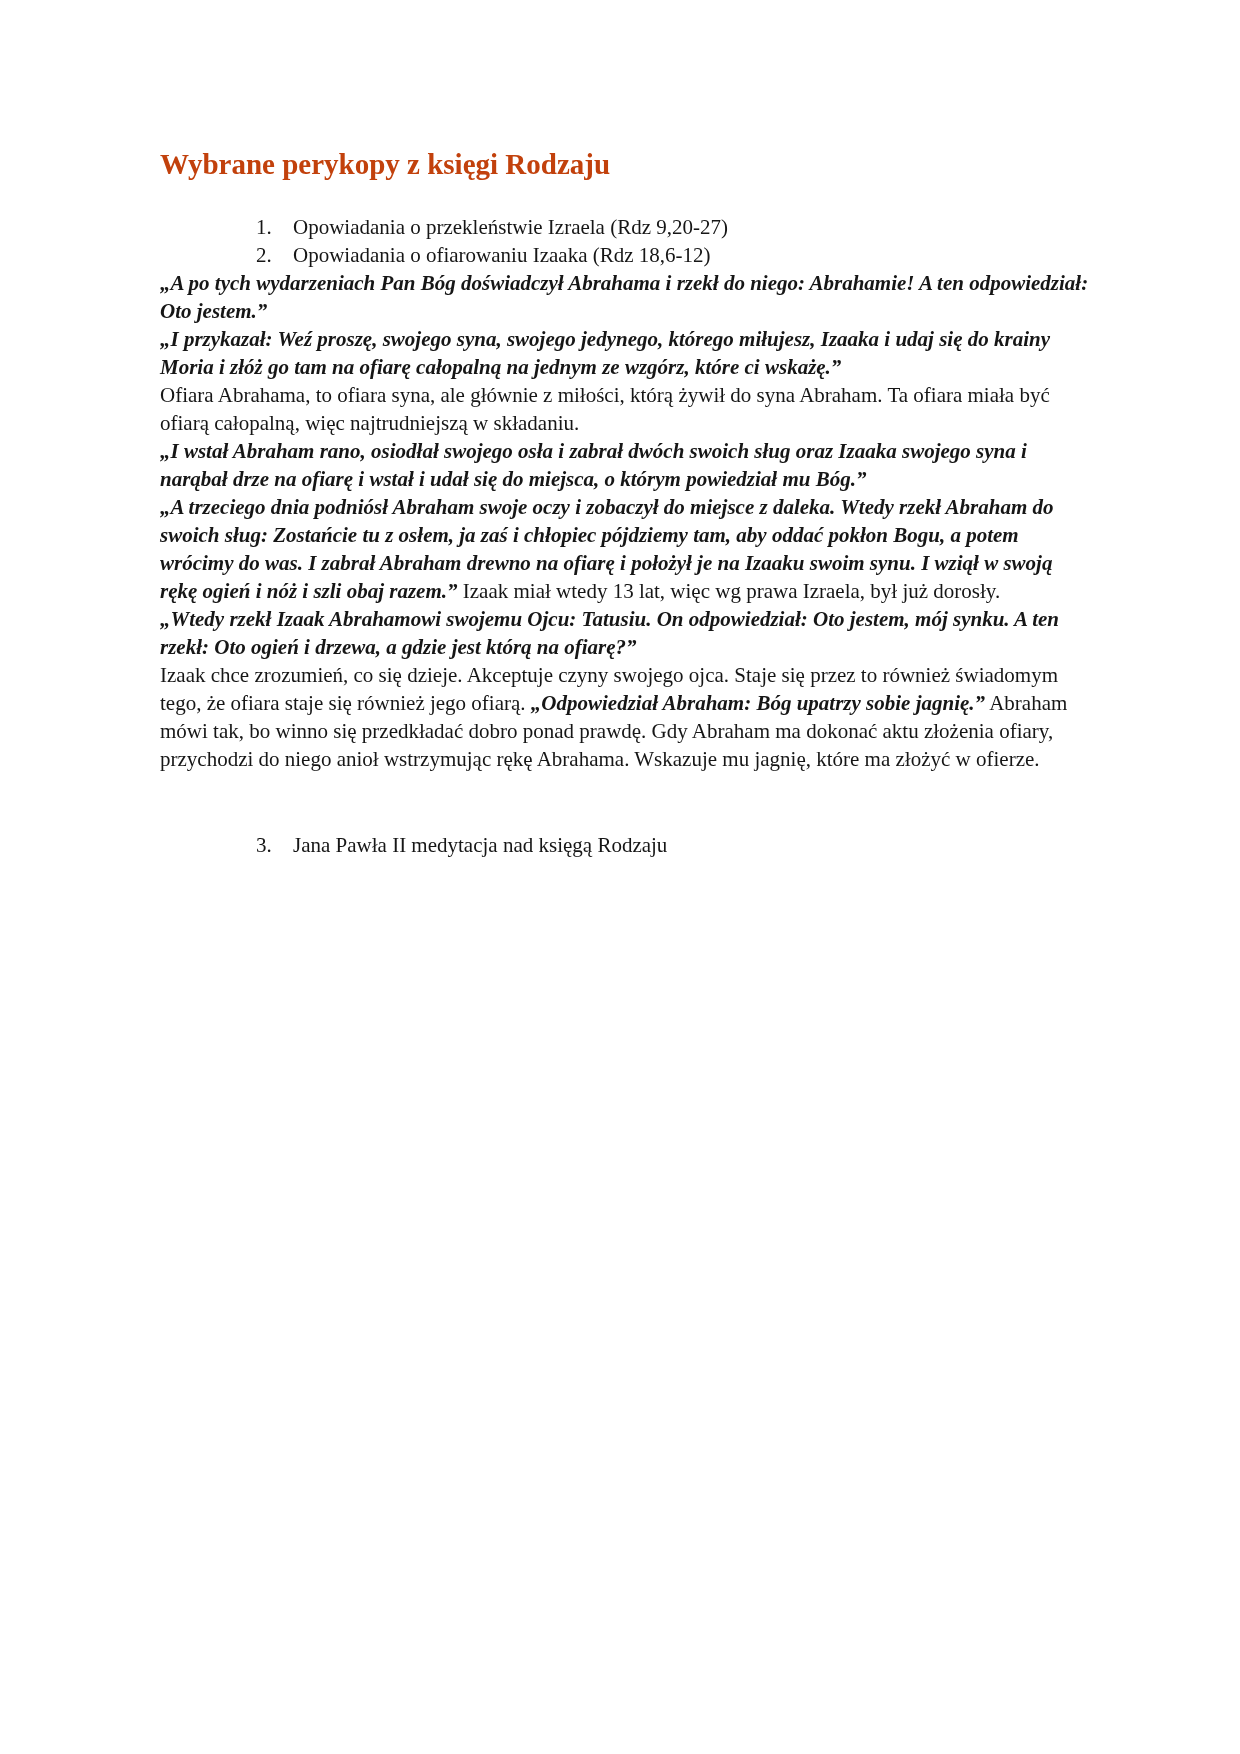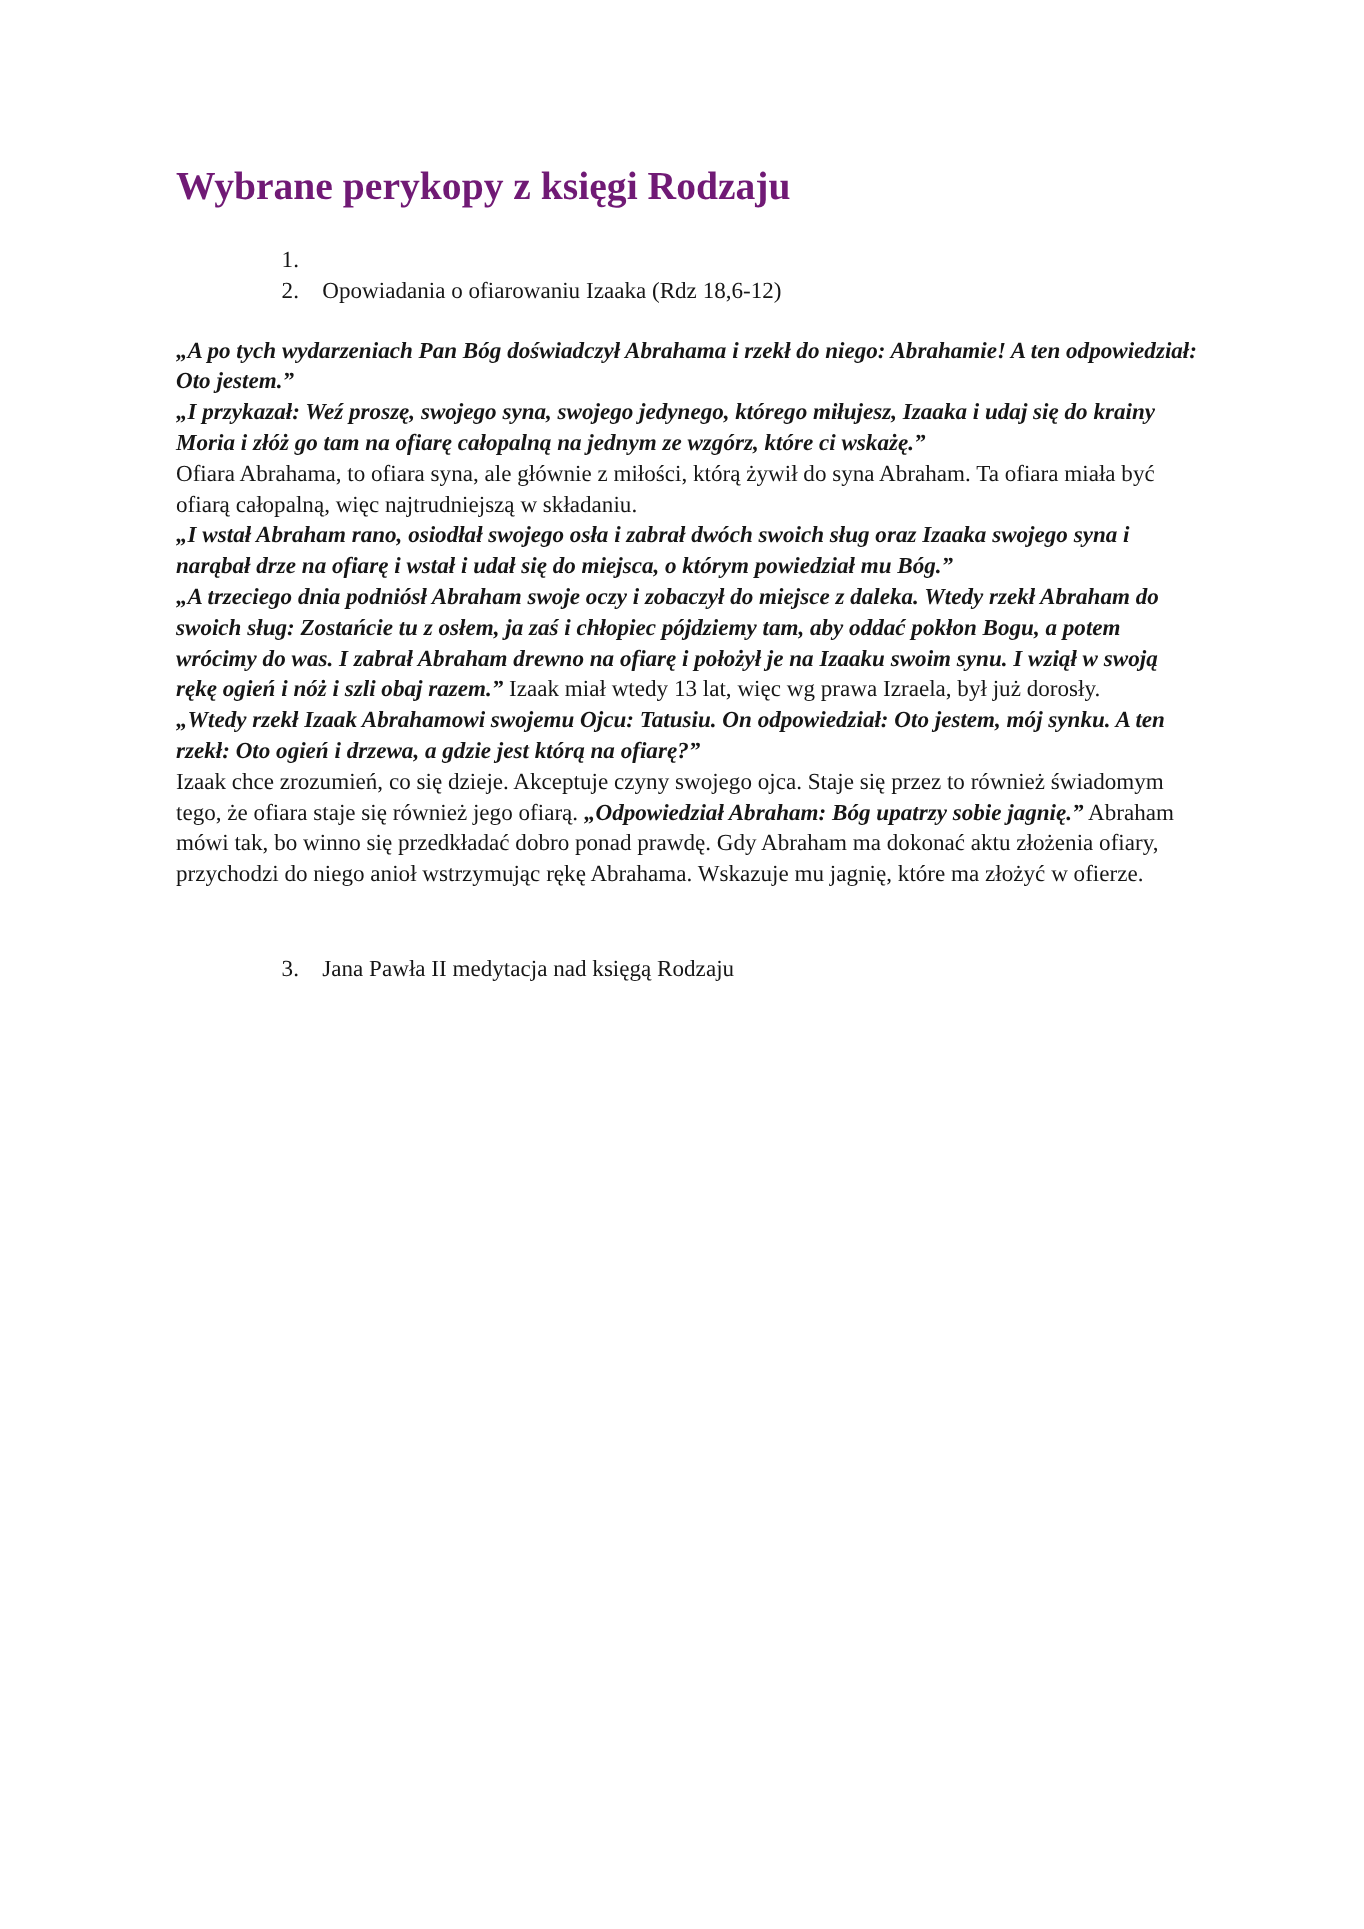--- a/index.html
+++ b/index.html
@@ -8,37 +8,36 @@
     width: 1240px;
     height: 1754px;
     background: #ffffff;
     color: #161616;
     font-family: "Liberation Serif", serif;
     box-sizing: border-box;
     padding: 148px 148px 0 160px;
     overflow: hidden;
   }
   .doc-title {
-    font-size: 36px;
+    font-size: 29px;
     font-weight: bold;
     margin: 0 0 32px 0;
-    color: #701a75;
+    color: #c2410c;
   }
   .top-list { margin-left: 96px; }
   .list-row {
     display: flex;
     font-size: 21px;
     line-height: 28px;
   }
   .list-row .num {
     width: 37px;
     flex: 0 0 37px;
   }
   .doc-body {
-    margin-top: 26px;
     width: 932px;
     font-size: 21px;
     line-height: 28px;
     text-align: left;
   }
   .doc-body p { margin: 0; }
   .seg-quote { font-style: italic; font-weight: bold; }
   .seg-plain { font-style: normal; font-weight: normal; }
   .third-item {
     margin-top: 58px;
@@ -55,20 +54,21 @@
 </head>
 <body>
 
 <div class="page">
 
   <h1 class="doc-title">Wybrane perykopy z księgi Rodzaju</h1>
 
   <div class="top-list">
     <div class="list-row">
       <span class="num">1.</span>
+      <span>Opowiadania o przekleństwie Izraela (Rdz 9,20-27)</span>
     </div>
     <div class="list-row">
       <span class="num">2.</span>
       <span>Opowiadania o ofiarowaniu Izaaka (Rdz 18,6-12)</span>
     </div>
   </div>
 
   <div class="doc-body" id="doc-body">
       <p><span class="seg-quote">„A po tych wydarzeniach Pan Bóg doświadczył Abrahama i rzekł do niego: Abrahamie! A ten odpowiedział: Oto jestem.”</span></p>
       <p><span class="seg-quote">„I przykazał: Weź proszę, swojego syna, swojego jedynego, którego miłujesz, Izaaka i udaj się do krainy Moria i złóż go tam na ofiarę całopalną na jednym ze wzgórz, które ci wskażę.”</span></p>

